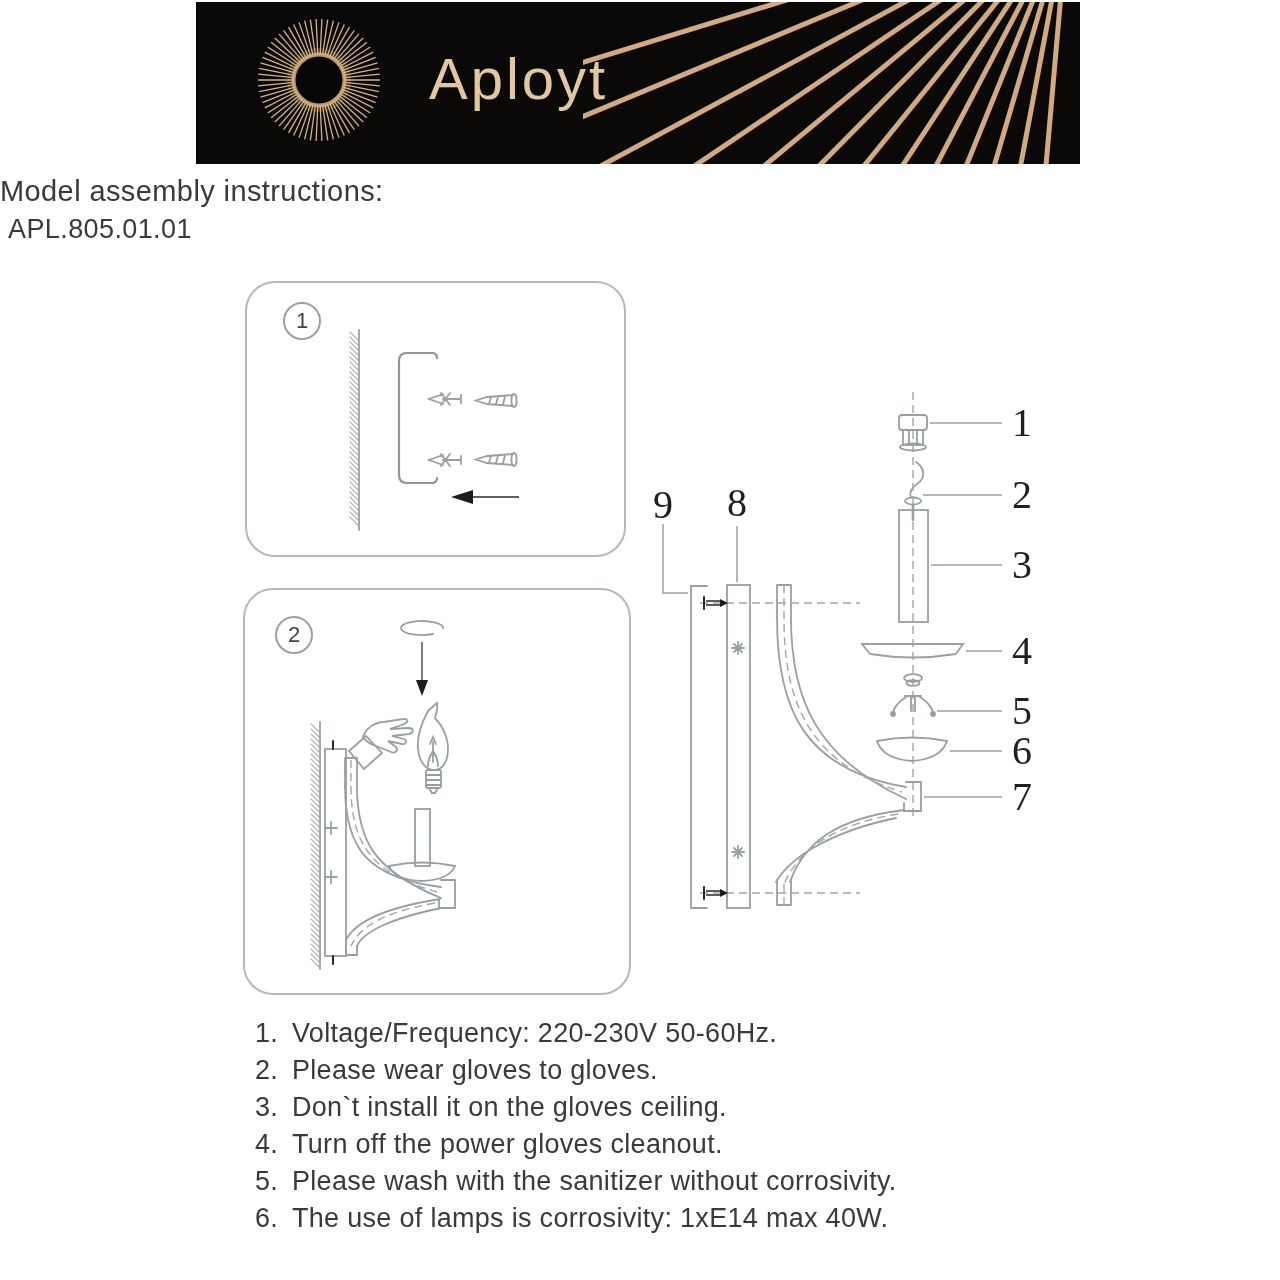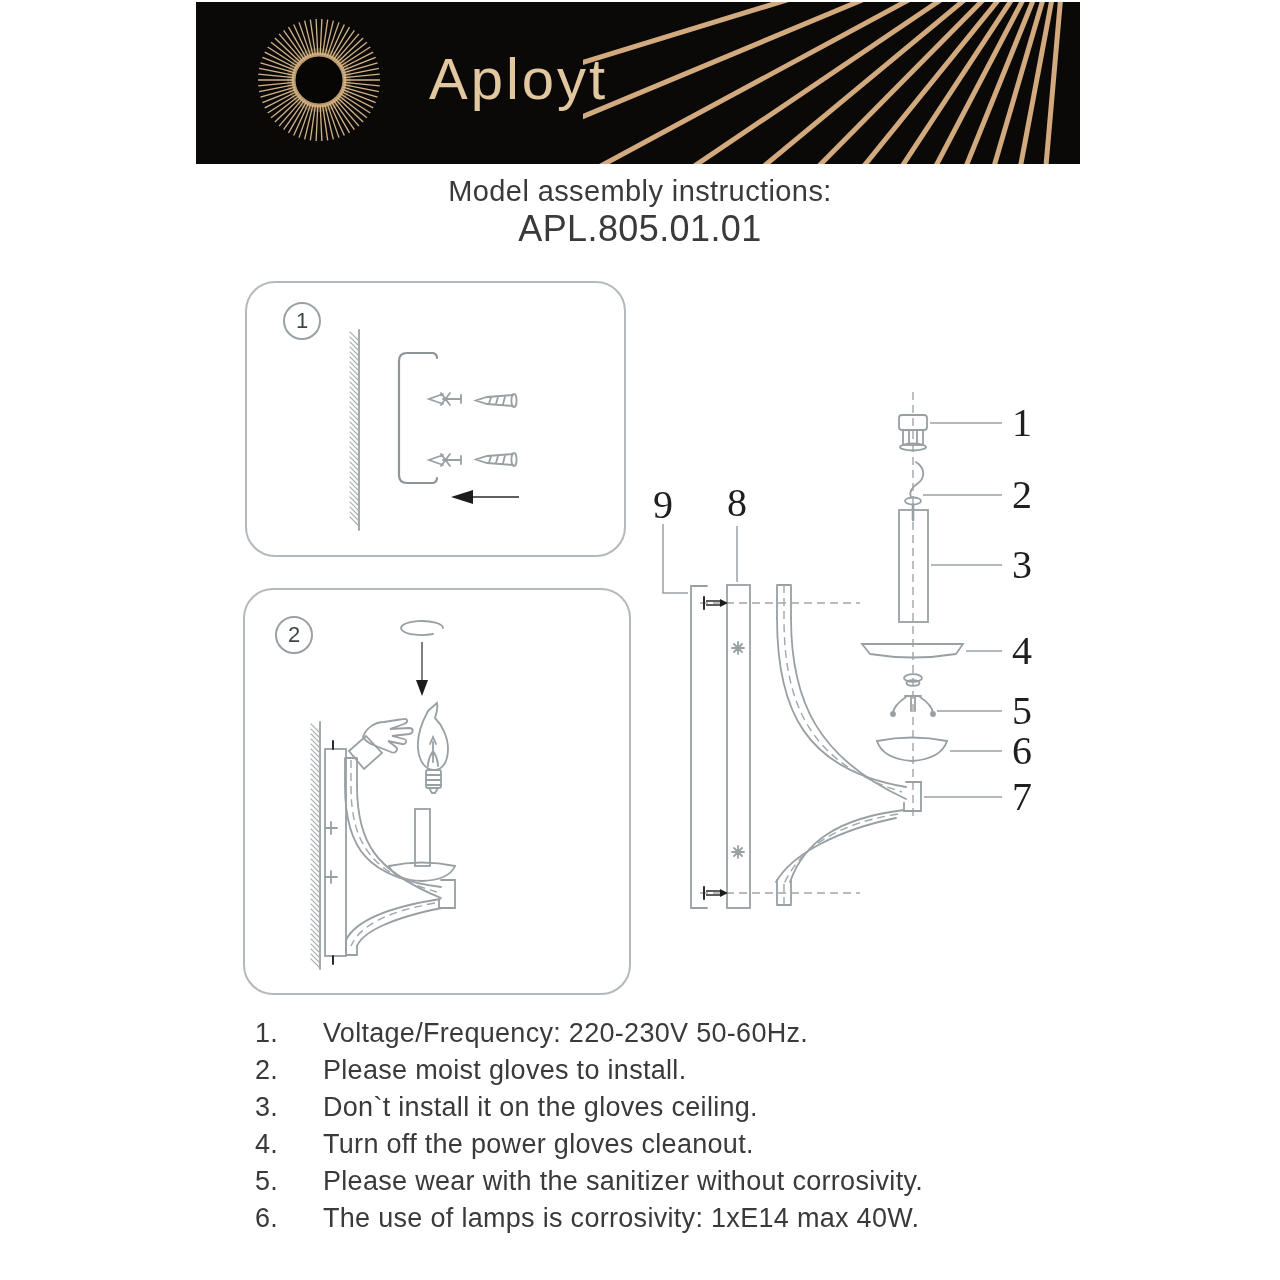--- a/index.html
+++ b/index.html
@@ -7,44 +7,44 @@
          font-family:"Liberation Sans",sans-serif;}
 
   
   #banner{position:absolute;left:196px;top:2px;width:887px;height:162px;background:#0b0908;overflow:hidden;}
   #sunburst{position:absolute;left:57px;top:12px;width:132px;height:132px;}
   #brand{position:absolute;left:233px;top:44px;font-size:58px;font-weight:300;letter-spacing:3px;
          color:#e2c89e;line-height:66px;}
   #fan{position:absolute;right:0;top:0;width:500px;height:162px;}
 
   
-  #title-block{position:absolute;left:0;top:172px;width:1280px;text-align:center;color:#3a3a3a;}
+  #title-block{position:absolute;left:0;top:172px;width:1280px;color:#3a3a3a;}
   #title-block .t1{font-size:29px;letter-spacing:.4px;line-height:38px;}
-  #title-block .t2{font-size:36px;letter-spacing:.4px;line-height:38px;}
+  #title-block .t2{font-size:27px;letter-spacing:.4px;line-height:38px;margin-left:8px;}
 
   
   .figbox{position:absolute;border:2px solid #b3b9bd;border-radius:30px;background:#fff;}
   #box1{left:245px;top:281px;width:377px;height:272px;}
   #box2{left:243px;top:588px;width:384px;height:403px;}
   .stepbadge{position:absolute;width:34px;height:34px;border:2px solid #9aa1a6;border-radius:50%;
              color:#3f4549;font-size:22px;line-height:34px;text-align:center;}
   #badge1{left:36px;top:19px;}
   #badge2{left:30px;top:26px;}
   .figart{position:absolute;left:0;top:0;}
 
   
   #exploded{position:absolute;left:640px;top:380px;width:420px;height:550px;}
   .plabel{position:absolute;width:44px;text-align:center;font-family:"Liberation Serif",serif;
           font-size:40px;color:#1f1f1f;line-height:40px;}
 
   
   #instructions{position:absolute;left:255px;top:1018px;width:860px;color:#3a3a3a;}
   .inst-row{display:flex;align-items:baseline;height:37px;font-size:27px;letter-spacing:.3px;}
   .inst-num{width:36px;flex:0 0 36px;}
-  .inst-text{margin-left:32px;white-space:nowrap;}
+  .inst-text{margin-left:1px;white-space:nowrap;}
 
   svg .ln{stroke:#98a0a4;stroke-width:1.8;fill:none;stroke-linecap:round;}
   svg .ln2{stroke:#8d9599;stroke-width:2.2;fill:none;stroke-linecap:round;}
   svg .dash{stroke:#a0a6aa;stroke-width:1.4;fill:none;stroke-dasharray:8 5;}
   svg .dark{stroke:#2a2a2a;stroke-width:2;fill:none;stroke-linecap:round;}
   svg .fillDark{fill:#1c1c1c;stroke:none;}
 </style>
 </head>
 <body>
 
@@ -405,33 +405,33 @@
     <span class="plabel" style="left:1px;top:105px">9</span>
   </div>
 
   <div id="instructions">
     <div class="inst-row">
       <span class="inst-num">1.</span>
       <span class="inst-text">Voltage/Frequency: 220-230V 50-60Hz.</span>
     </div>
     <div class="inst-row">
       <span class="inst-num">2.</span>
-      <span class="inst-text">Please moist gloves to install.</span>
+      <span class="inst-text">Please wear gloves to gloves.</span>
     </div>
     <div class="inst-row">
       <span class="inst-num">3.</span>
       <span class="inst-text">Don`t install it on the gloves ceiling.</span>
     </div>
     <div class="inst-row">
       <span class="inst-num">4.</span>
       <span class="inst-text">Turn off the power gloves cleanout.</span>
     </div>
     <div class="inst-row">
       <span class="inst-num">5.</span>
-      <span class="inst-text">Please wear with the sanitizer without corrosivity.</span>
+      <span class="inst-text">Please wash with the sanitizer without corrosivity.</span>
     </div>
     <div class="inst-row">
       <span class="inst-num">6.</span>
       <span class="inst-text">The use of lamps is corrosivity: 1xE14 max 40W.</span>
     </div>
   </div>
 
 </div>
 
 </body></html>

